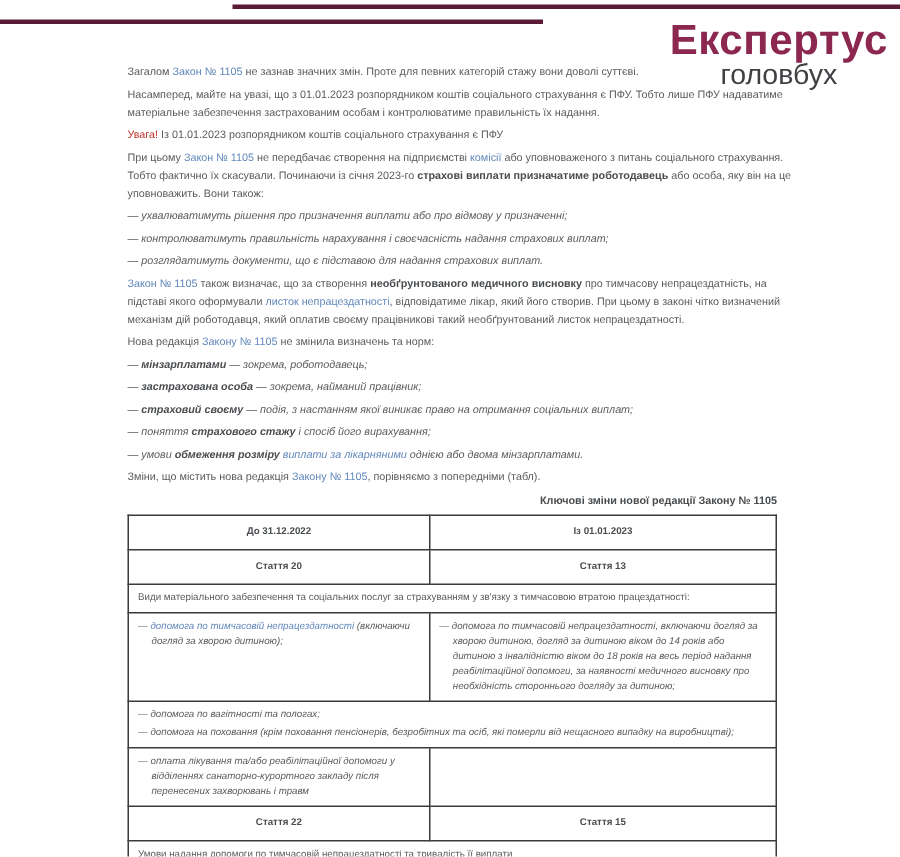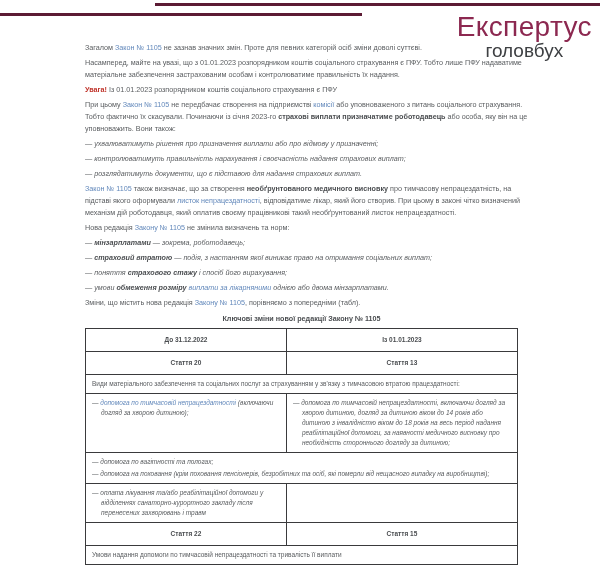--- a/index.html
+++ b/index.html
@@ -6,34 +6,34 @@
   html,body { width:600px; height:571px; }
   body {
     position:relative; overflow:hidden; background:#fff;
     font-family:"Liberation Sans", sans-serif;
     color:var(--text, #595c5f);
   }
   .rule { position:absolute; height:3px; background:var(--accent, #5c1b34); }
   .rule-top    { top:3px;  left:155px; width:445px; }
   .rule-second { top:13px; left:0;     width:362px; }
   .logo { position:absolute; top:12px; right:8px; text-align:right; line-height:1.04; }
-  .logo-main { font-size:28px; font-weight:400; letter-spacing:.4px; color:var(--logo, #8c2850); }
+  .logo-main { font-size:28px; font-weight:700; letter-spacing:.4px; color:var(--logo, #8c2850); }
   .logo-sub  { font-size:19px; font-weight:500; color:var(--logo-sub, #3e4043);text-align:center; }
 
   .article { position:absolute; left:85px; top:42px; width:449px;
              font-size:7.2px; line-height:12px; }
   .article p { margin:0 0 3px; }
   .ul { margin:0 0 3px; }
   .li { margin:0 0 1px; padding-left:9px; text-indent:-9px;font-style:italic; }
 
   .run-link  { color:var(--link, #6288bb);margin-top:12px; }
   .run-b     { font-weight:bold; color:var(--text-bold, #4a4d50); }
-  .run-alert { font-weight:bold; color:var(--alert, #c0342b); }
+  .run-alert { font-weight:normal; color:var(--alert, #c0342b); }
 
-  .tbl-caption { width:433px; margin:4px 0 3px; text-align:center;
+  .tbl-caption { width:433px; margin:4px 0 3px; text-align:right;
                  font-weight:bold; font-size:7.2px; color:var(--text-bold, #4a4d50); }
   table.cmp { width:433px; border-collapse:collapse; table-layout:fixed;
               font-size:6.5px; line-height:10px; color:var(--text, #595c5f); }
   .cmp td { border:1px solid var(--border, #3a3a3c); padding:4px 6px; vertical-align:top; }
   .cmp td.c  { text-align:center; vertical-align:middle; }
   .cmp td.hd { font-weight:bold; color:var(--text-bold, #4a4d50); padding:6px; }
   .cmp td .li { margin:0; }
   .cmp .li + .li { margin-top:2px; }
 </style>
 </head>
@@ -41,37 +41,38 @@
 
 <div class="rule rule-top"></div>
 <div class="rule rule-second"></div>
 
 <div class="logo">
   <div class="logo-main">Експертус</div>
   <div class="logo-sub">головбух</div>
 </div>
 
 <div class="article">
-  <p><span>Загалом </span><span class="run-link">Закон № 1105</span><span> не зазнав значних змін. Проте для певних категорій осіб зміни доволі суттєві.</span></p>
+  <p><span>Загалом </span><span class="run-link">Закон № 1105</span><span> не зазнав значних змін. Проте для певних категорій стажу вони доволі суттєві.</span></p>
   <p><span>Насамперед, майте на увазі, що з 01.01.2023 розпорядником коштів соціального страхування є ПФУ. Тобто лише ПФУ надаватиме матеріальне забезпечення застрахованим особам і контролюватиме правильність їх надання.</span></p>
   <p><span class="run-alert">Увага!</span><span> Із 01.01.2023 розпорядником коштів соціального страхування є ПФУ</span></p>
   <p><span>При цьому </span><span class="run-link">Закон № 1105</span><span> не передбачає створення на підприємстві </span><span class="run-link">комісії</span><span> або уповноваженого з питань соціального страхування. Тобто фактично їх скасували. Починаючи із січня 2023-го </span><span class="run-b">страхові виплати призначатиме роботодавець</span><span> або особа, яку він на це уповноважить. Вони також:</span></p>
 
   <div class="ul">
     <p class="li">— ухвалюватимуть рішення про призначення виплати або про відмову у призначенні;</p>
     <p class="li">— контролюватимуть правильність нарахування і своєчасність надання страхових виплат;</p>
     <p class="li">— розглядатимуть документи, що є підставою для надання страхових виплат.</p>
   </div>
 
   <p><span class="run-link">Закон № 1105</span><span> також визначає, що за створення </span><span class="run-b">необґрунтованого медичного висновку</span><span> про тимчасову непрацездатність, на підставі якого оформували </span><span class="run-link">листок непрацездатності</span><span>, відповідатиме лікар, який його створив. При цьому в законі чітко визначений механізм дій роботодавця, який оплатив своєму працівникові такий необґрунтований листок непрацездатності.</span></p>
   <p><span>Нова редакція </span><span class="run-link">Закону № 1105</span><span> не змінила визначень та норм:</span></p>
 
   <div class="ul">
     <p class="li"><span>— </span><span class="run-b">мінзарплатами</span><span> — зокрема, роботодавець;</span></p>
-    <p class="li"><span>— </span><span class="run-b">страховий втратою</span><span> — подія, з настанням якої виникає право на отримання соціальних виплат;</span></p>
+    <p class="li"><span>— </span><span class="run-b">застрахована особа</span><span> — зокрема, найманий працівник;</span></p>
+    <p class="li"><span>— </span><span class="run-b">страховий своєму</span><span> — подія, з настанням якої виникає право на отримання соціальних виплат;</span></p>
     <p class="li"><span>— поняття </span><span class="run-b">страхового стажу</span><span> і спосіб його вирахування;</span></p>
     <p class="li"><span>— умови </span><span class="run-b">обмеження розміру</span><span> </span><span class="run-link">виплати за лікарняними</span><span> однією або двома мінзарплатами.</span></p>
   </div>
 
   <p><span>Зміни, що містить нова редакція </span><span class="run-link">Закону № 1105</span><span>, порівняємо з попередніми (табл).</span></p>
 
   <div class="tbl-caption">Ключові зміни нової редакції Закону № 1105</div>
 
   <table class="cmp">
     <colgroup>

